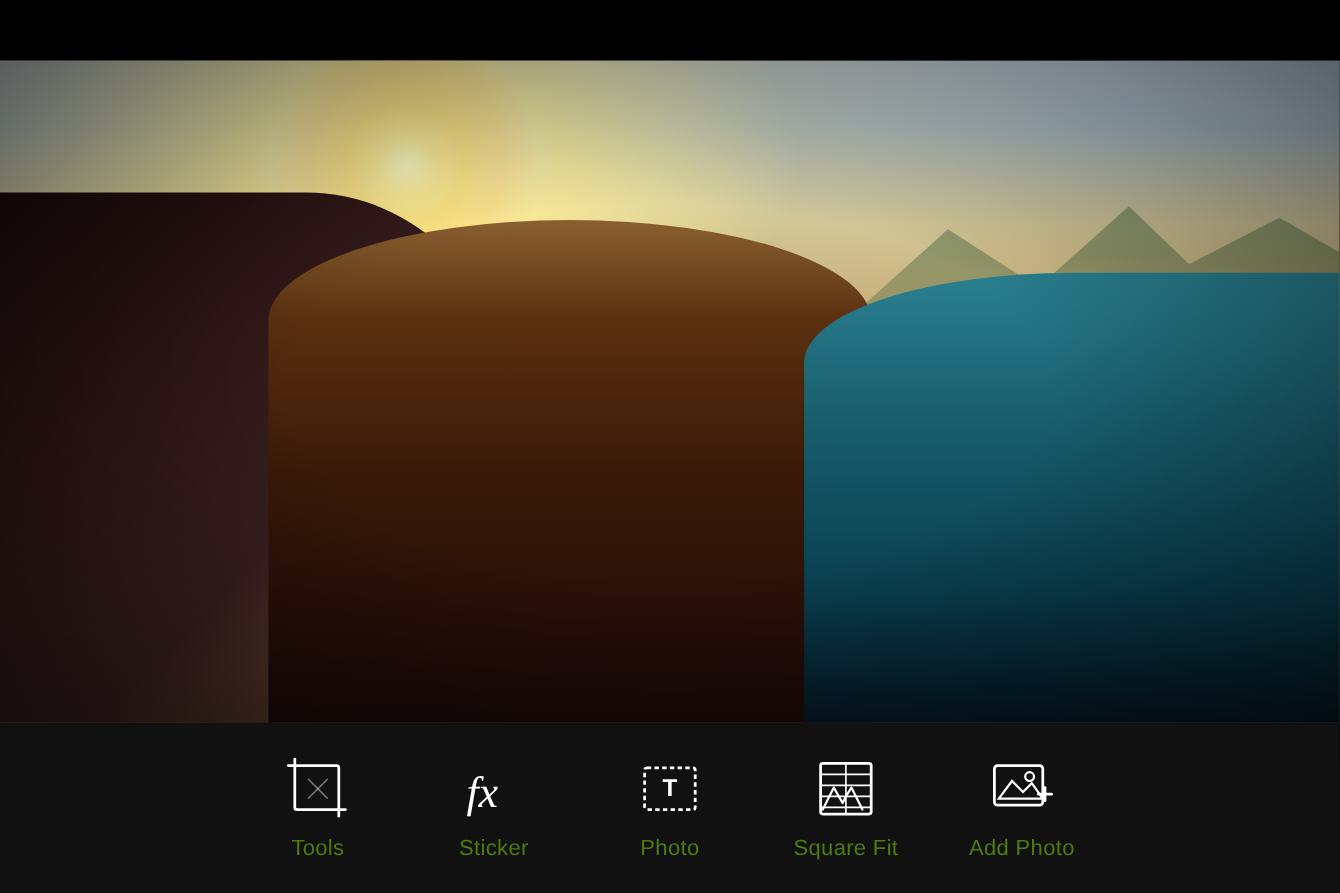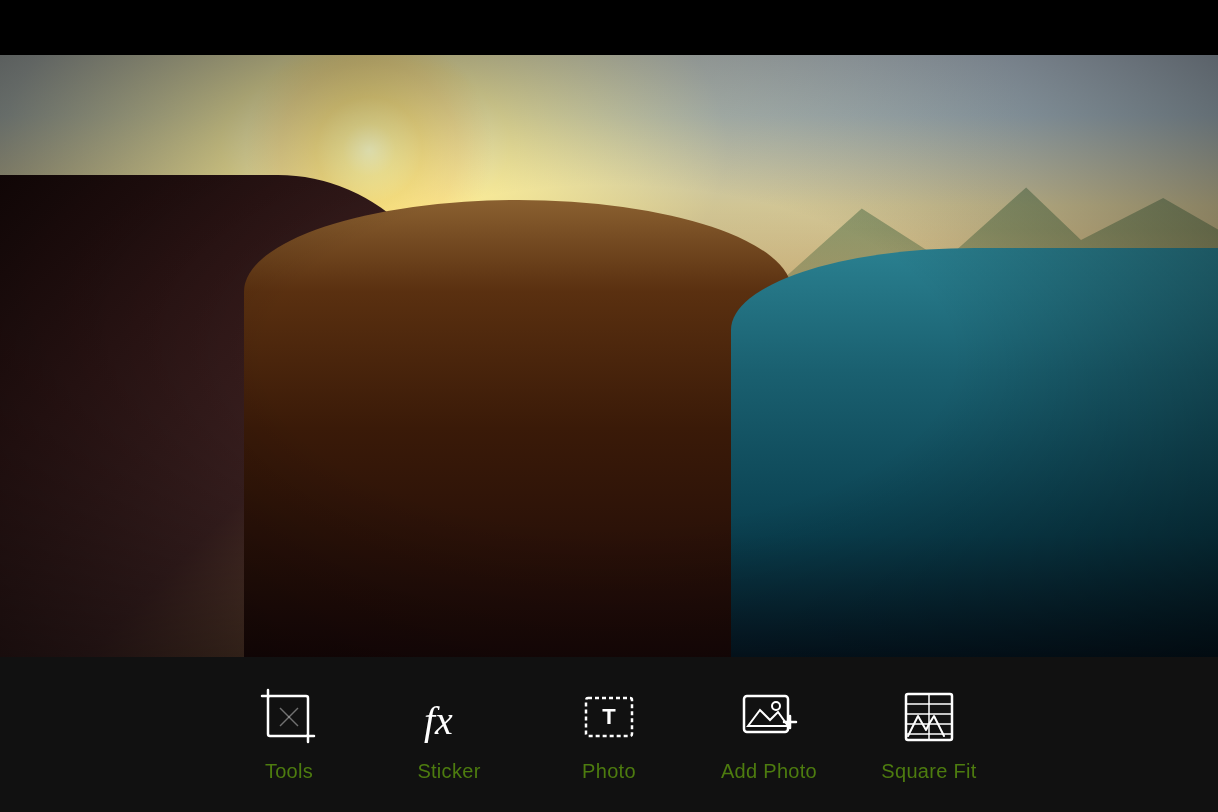--- a/index.html
+++ b/index.html
@@ -243,48 +243,48 @@
           <text x="31" y="38" font-family="Arial, sans-serif" font-size="22" font-weight="700" fill="white" text-anchor="middle">T</text>
         </svg>
       </div>
       <span class="tool-label">Photo</span>
     </div>
 
     <div class="tool-item">
       <div class="tool-icon">
         <svg viewBox="0 0 62 62" fill="none" xmlns="http://www.w3.org/2000/svg">
 
-          <rect x="6" y="10" width="44" height="36" rx="3" stroke="white" stroke-width="2.5" fill="none"></rect>
-
-          <path d="M10 40 L22 24 L32 34 L40 26 L50 40 Z" stroke="white" stroke-width="2" fill="none"></path>
-
-          <circle cx="38" cy="20" r="4" stroke="white" stroke-width="2" fill="none"></circle>
-
-          <line x1="46" y1="36" x2="58" y2="36" stroke="white" stroke-width="2.5" stroke-linecap="round"></line>
-          <line x1="52" y1="30" x2="52" y2="42" stroke="white" stroke-width="2.5" stroke-linecap="round"></line>
-        </svg>
-      </div>
-      <span class="tool-label">Add Photo</span>
-    </div>
-
-    <div class="tool-item">
-      <div class="tool-icon">
-        <svg viewBox="0 0 62 62" fill="none" xmlns="http://www.w3.org/2000/svg">
-
           <rect x="8" y="8" width="46" height="46" rx="2" stroke="white" stroke-width="2.5" fill="none"></rect>
 
           <line x1="8" y1="18" x2="54" y2="18" stroke="white" stroke-width="1.5"></line>
           <line x1="8" y1="28" x2="54" y2="28" stroke="white" stroke-width="1.5"></line>
           <line x1="8" y1="38" x2="54" y2="38" stroke="white" stroke-width="1.5"></line>
           <line x1="8" y1="48" x2="54" y2="48" stroke="white" stroke-width="1.5"></line>
 
           <line x1="31" y1="8" x2="31" y2="54" stroke="white" stroke-width="1.5"></line>
 
           <path d="M10 50 L20 30 L28 44 L31 38" stroke="white" stroke-width="2" fill="none" stroke-linecap="round" stroke-linejoin="round"></path>
 
           <path d="M31 38 L36 30 L46 50" stroke="white" stroke-width="2" fill="none" stroke-linecap="round" stroke-linejoin="round"></path>
         </svg>
       </div>
       <span class="tool-label">Square Fit</span>
     </div>
 
+    <div class="tool-item">
+      <div class="tool-icon">
+        <svg viewBox="0 0 62 62" fill="none" xmlns="http://www.w3.org/2000/svg">
+
+          <rect x="6" y="10" width="44" height="36" rx="3" stroke="white" stroke-width="2.5" fill="none"></rect>
+
+          <path d="M10 40 L22 24 L32 34 L40 26 L50 40 Z" stroke="white" stroke-width="2" fill="none"></path>
+
+          <circle cx="38" cy="20" r="4" stroke="white" stroke-width="2" fill="none"></circle>
+
+          <line x1="46" y1="36" x2="58" y2="36" stroke="white" stroke-width="2.5" stroke-linecap="round"></line>
+          <line x1="52" y1="30" x2="52" y2="42" stroke="white" stroke-width="2.5" stroke-linecap="round"></line>
+        </svg>
+      </div>
+      <span class="tool-label">Add Photo</span>
+    </div>
+
   </div>
 </div>
 
 </body></html>

